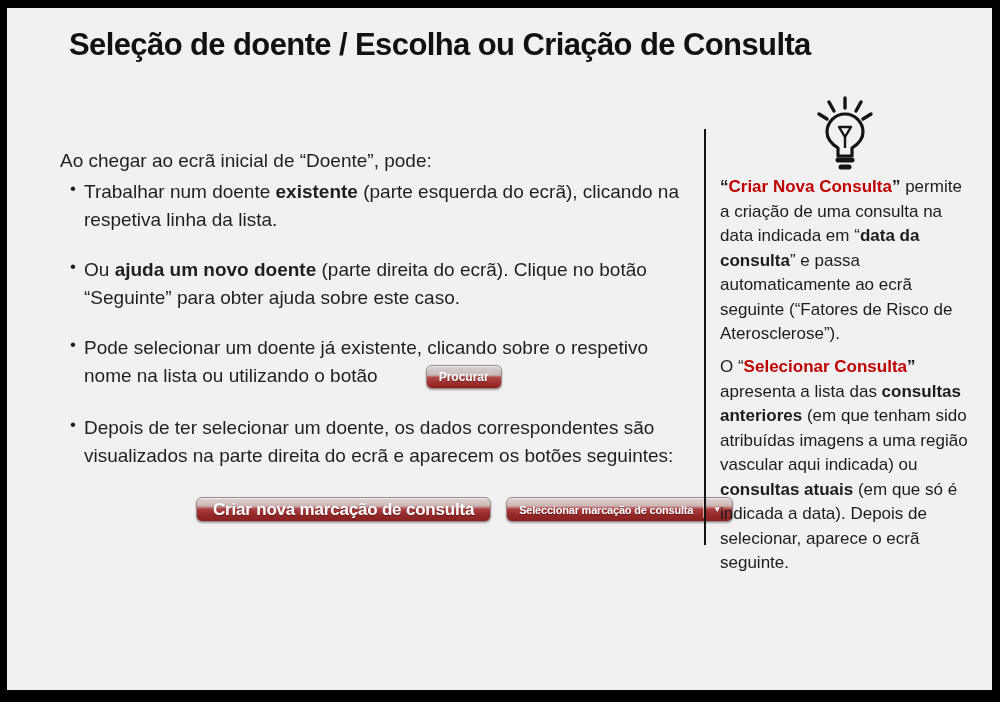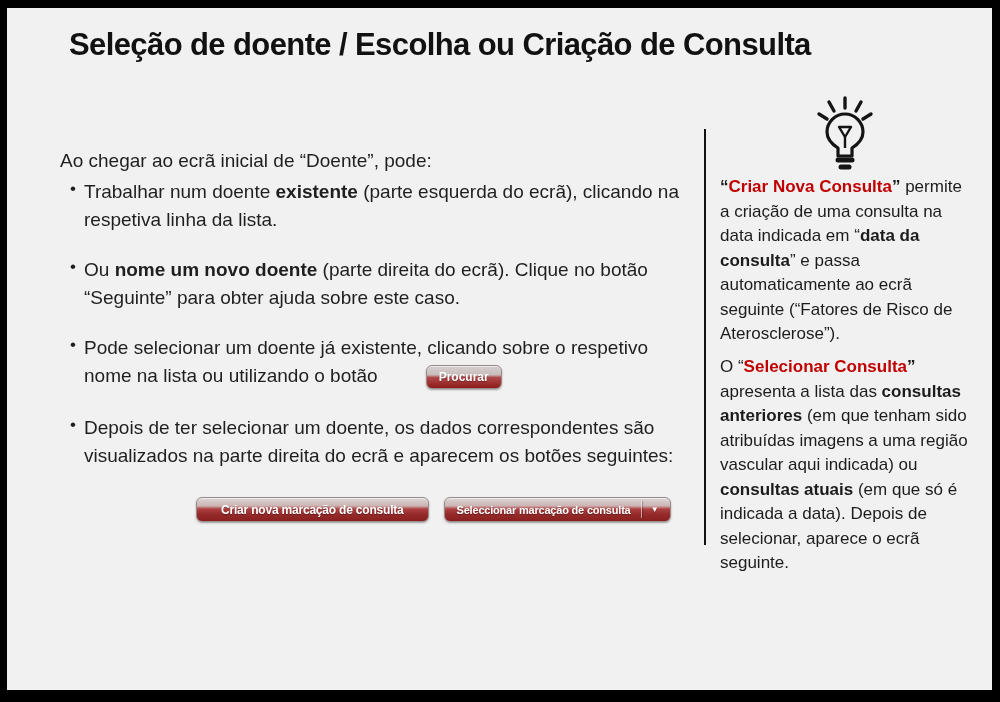--- a/index.html
+++ b/index.html
@@ -28,21 +28,21 @@
     background:linear-gradient(180deg,#ddd6d6 0%,#ccb4b4 34%,#ad4040 48%,#952a2a 72%,#8a1f1f 100%);
     box-shadow:0 1px 2px rgba(0,0,0,.35), inset 0 1px 0 rgba(255,255,255,.55);
     text-shadow:0 1px 1px rgba(0,0,0,.35);
   }
   .btn-procurar{
     height:24px;min-width:73px;padding:0 12px;font-size:12px;
     margin-left:48px;vertical-align:middle;
     background:linear-gradient(180deg,#d6d0d0 0%,#c9bcbc 40%,#b04848 52%,#8e1b1b 100%);
   }
   .btn-row{position:absolute;left:189px;top:489px;display:flex;gap:15px;}
-  .btn-wide{height:25px;font-size:12px;letter-spacing:-0.2px;padding:0 24px;}
+  .btn-wide{height:25px;font-size:17px;letter-spacing:-0.2px;padding:0 16px;}
   .btn-split{height:25px;font-size:11px;letter-spacing:-0.2px;padding:2px;}
   .split-label{padding:0 10px;}
   .split-sep{width:1px;height:17px;background:rgba(255,255,255,.55);box-shadow:1px 0 1px rgba(0,0,0,.3);}
   .split-arrow{width:26px;text-align:center;font-size:8px;line-height:25px;}
   .vdivider{position:absolute;left:697px;top:121px;width:2px;height:416px;background:#121212;}
   .bulb{position:absolute;left:806px;top:86px;width:66px;height:90px;}
   .tip-p{position:absolute;left:713px;width:254px;font-size:17px;line-height:24.5px;color:#1c1c1c;}
   .tip-p1{top:167px;} .tip-p2{top:347px;}
   .tip-p b{font-weight:bold;color:#1c1c1c;}
   .tip-p b.red{color:#c00000;}
@@ -56,21 +56,21 @@
 
   <div class="intro">Ao chegar ao ecrã inicial de “Doente”, pode:</div>
 
   <div class="bullet b1">
     <span class="marker">•</span>
     <span class="btext"><span>Trabalhar num doente </span><b>existente</b><span> (parte esquerda do ecrã), clicando na respetiva linha da lista.</span></span>
   </div>
 
   <div class="bullet b2">
     <span class="marker">•</span>
-    <span class="btext"><span>Ou </span><b>nome um novo doente</b><span> (parte direita do ecrã). Clique no botão “Seguinte” para obter ajuda sobre este caso.</span></span>
+    <span class="btext"><span>Ou </span><b>ajuda um novo doente</b><span> (parte direita do ecrã). Clique no botão “Seguinte” para obter ajuda sobre este caso.</span></span>
   </div>
 
   <div class="bullet b3">
     <span class="marker">•</span>
     <span class="btext"><span>Pode selecionar um doente já existente, clicando sobre o respetivo nome na lista ou utilizando o botão</span><button class="btn btn-procurar">Procurar</button></span>
   </div>
 
   <div class="bullet b4">
     <span class="marker">•</span>
     <span class="btext"><span>Depois de ter selecionar um doente, os dados correspondentes são visualizados na parte direita do ecrã e aparecem os botões seguintes:</span></span>

